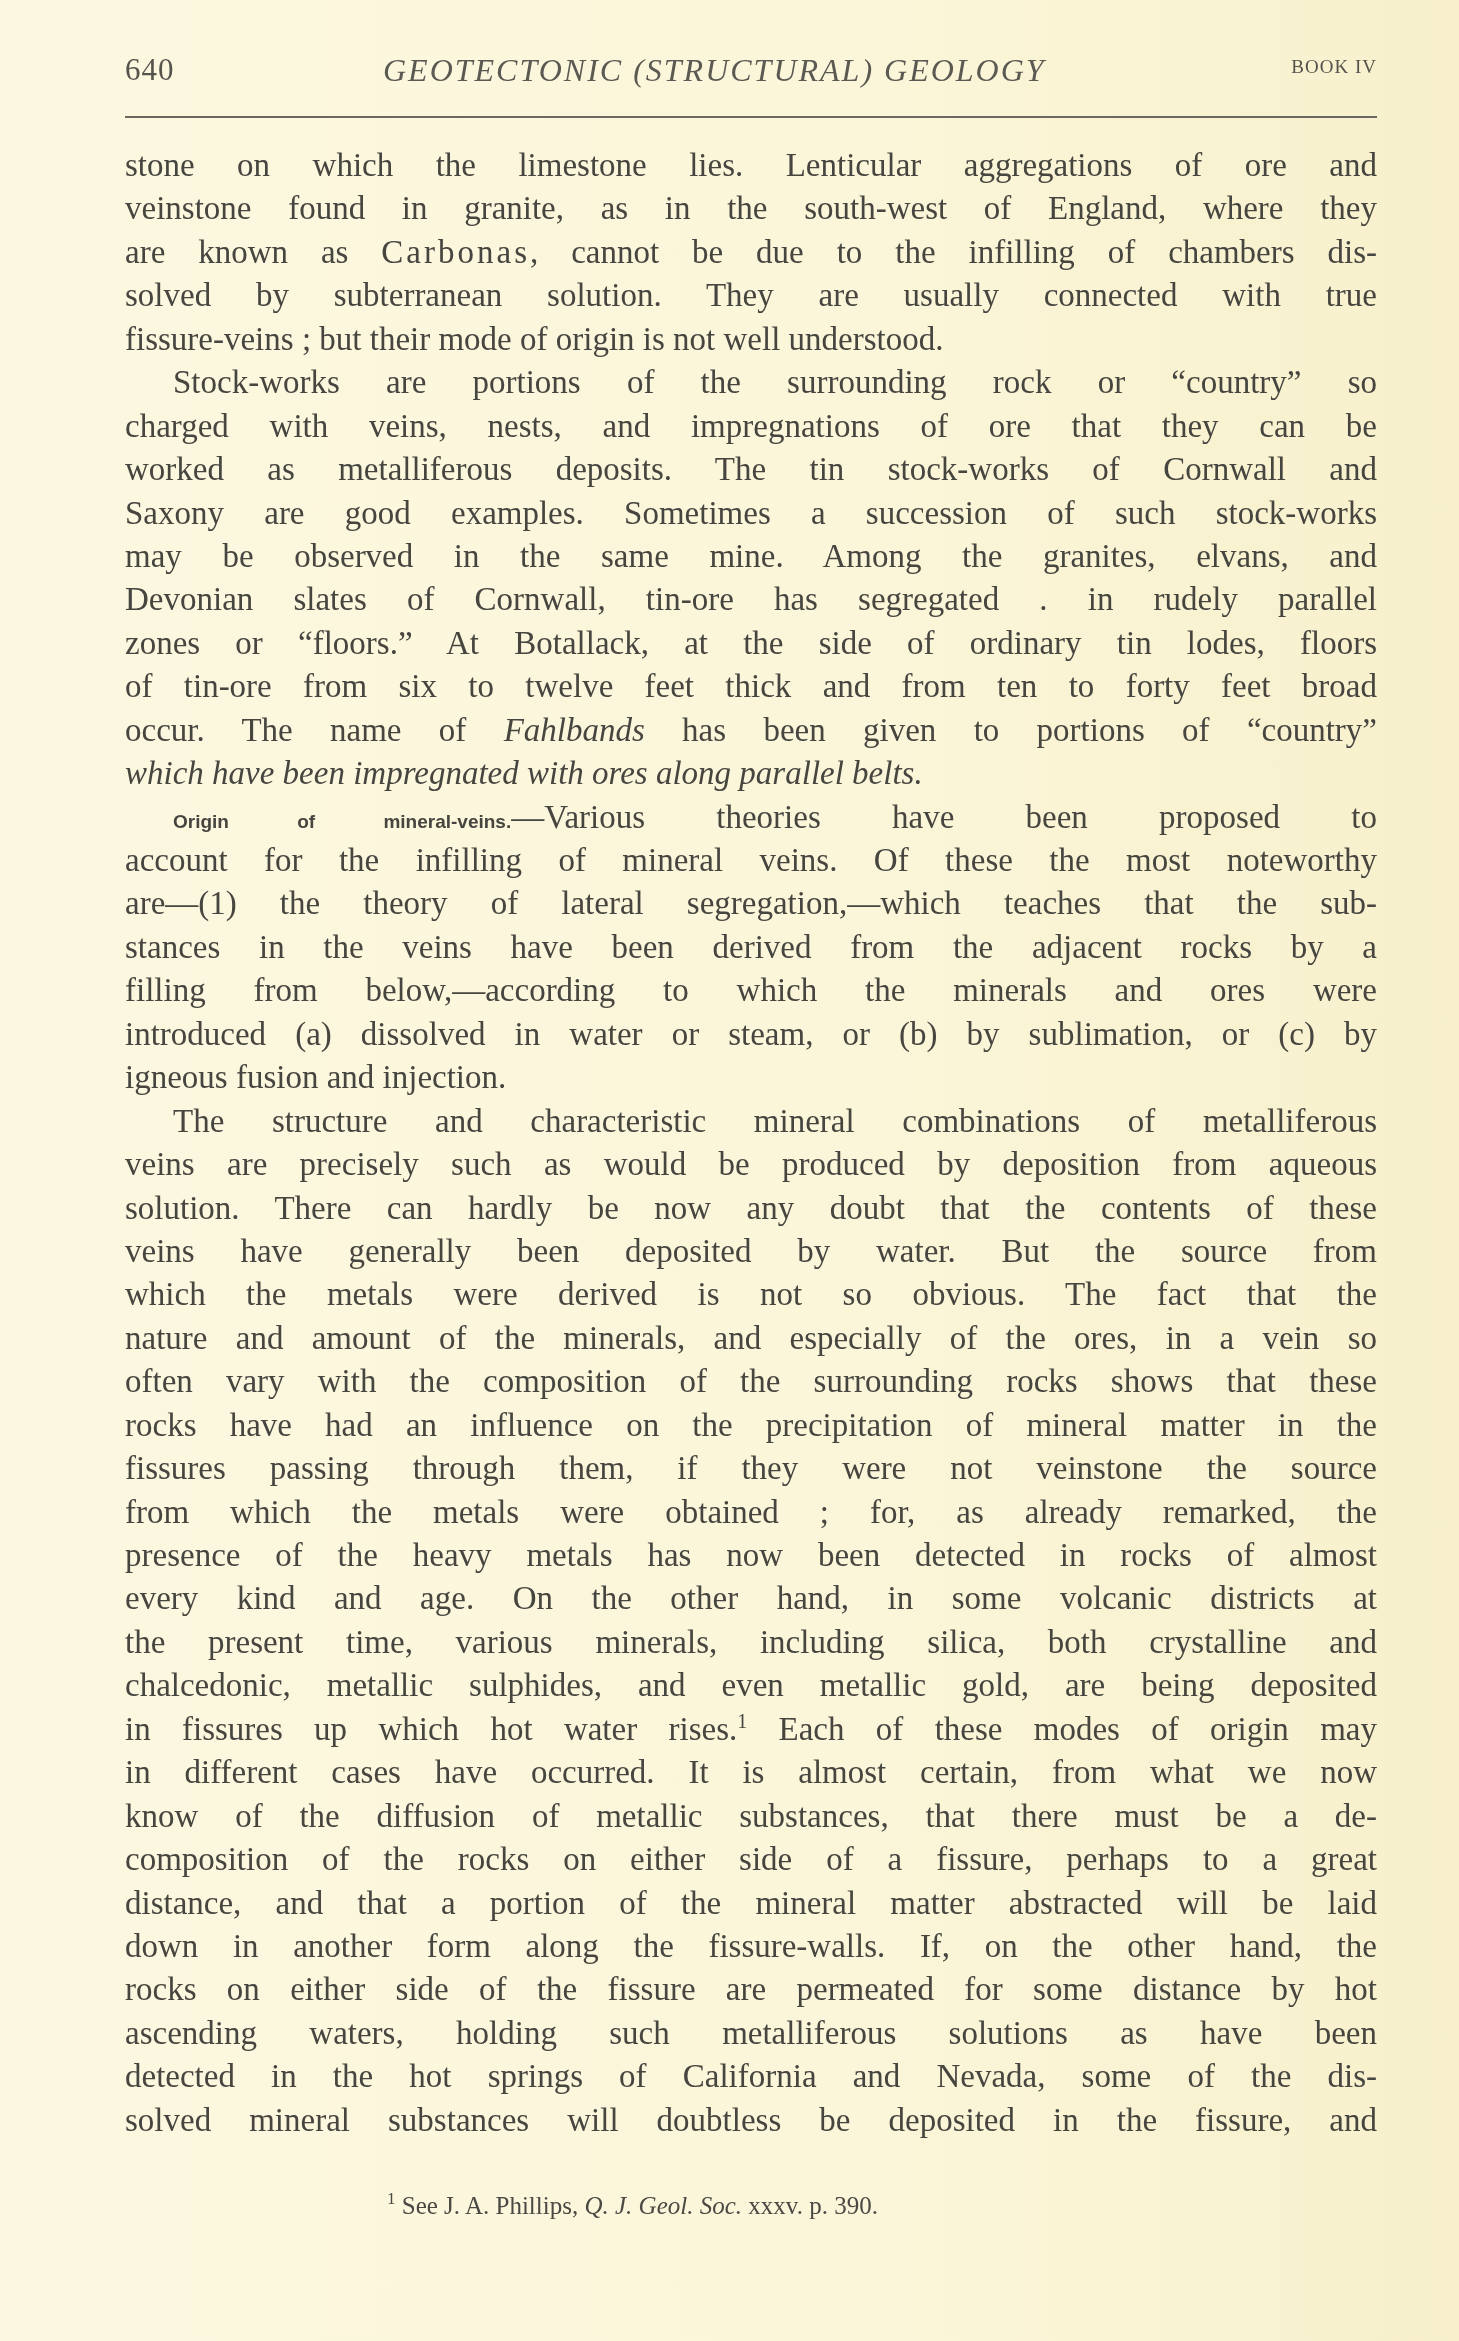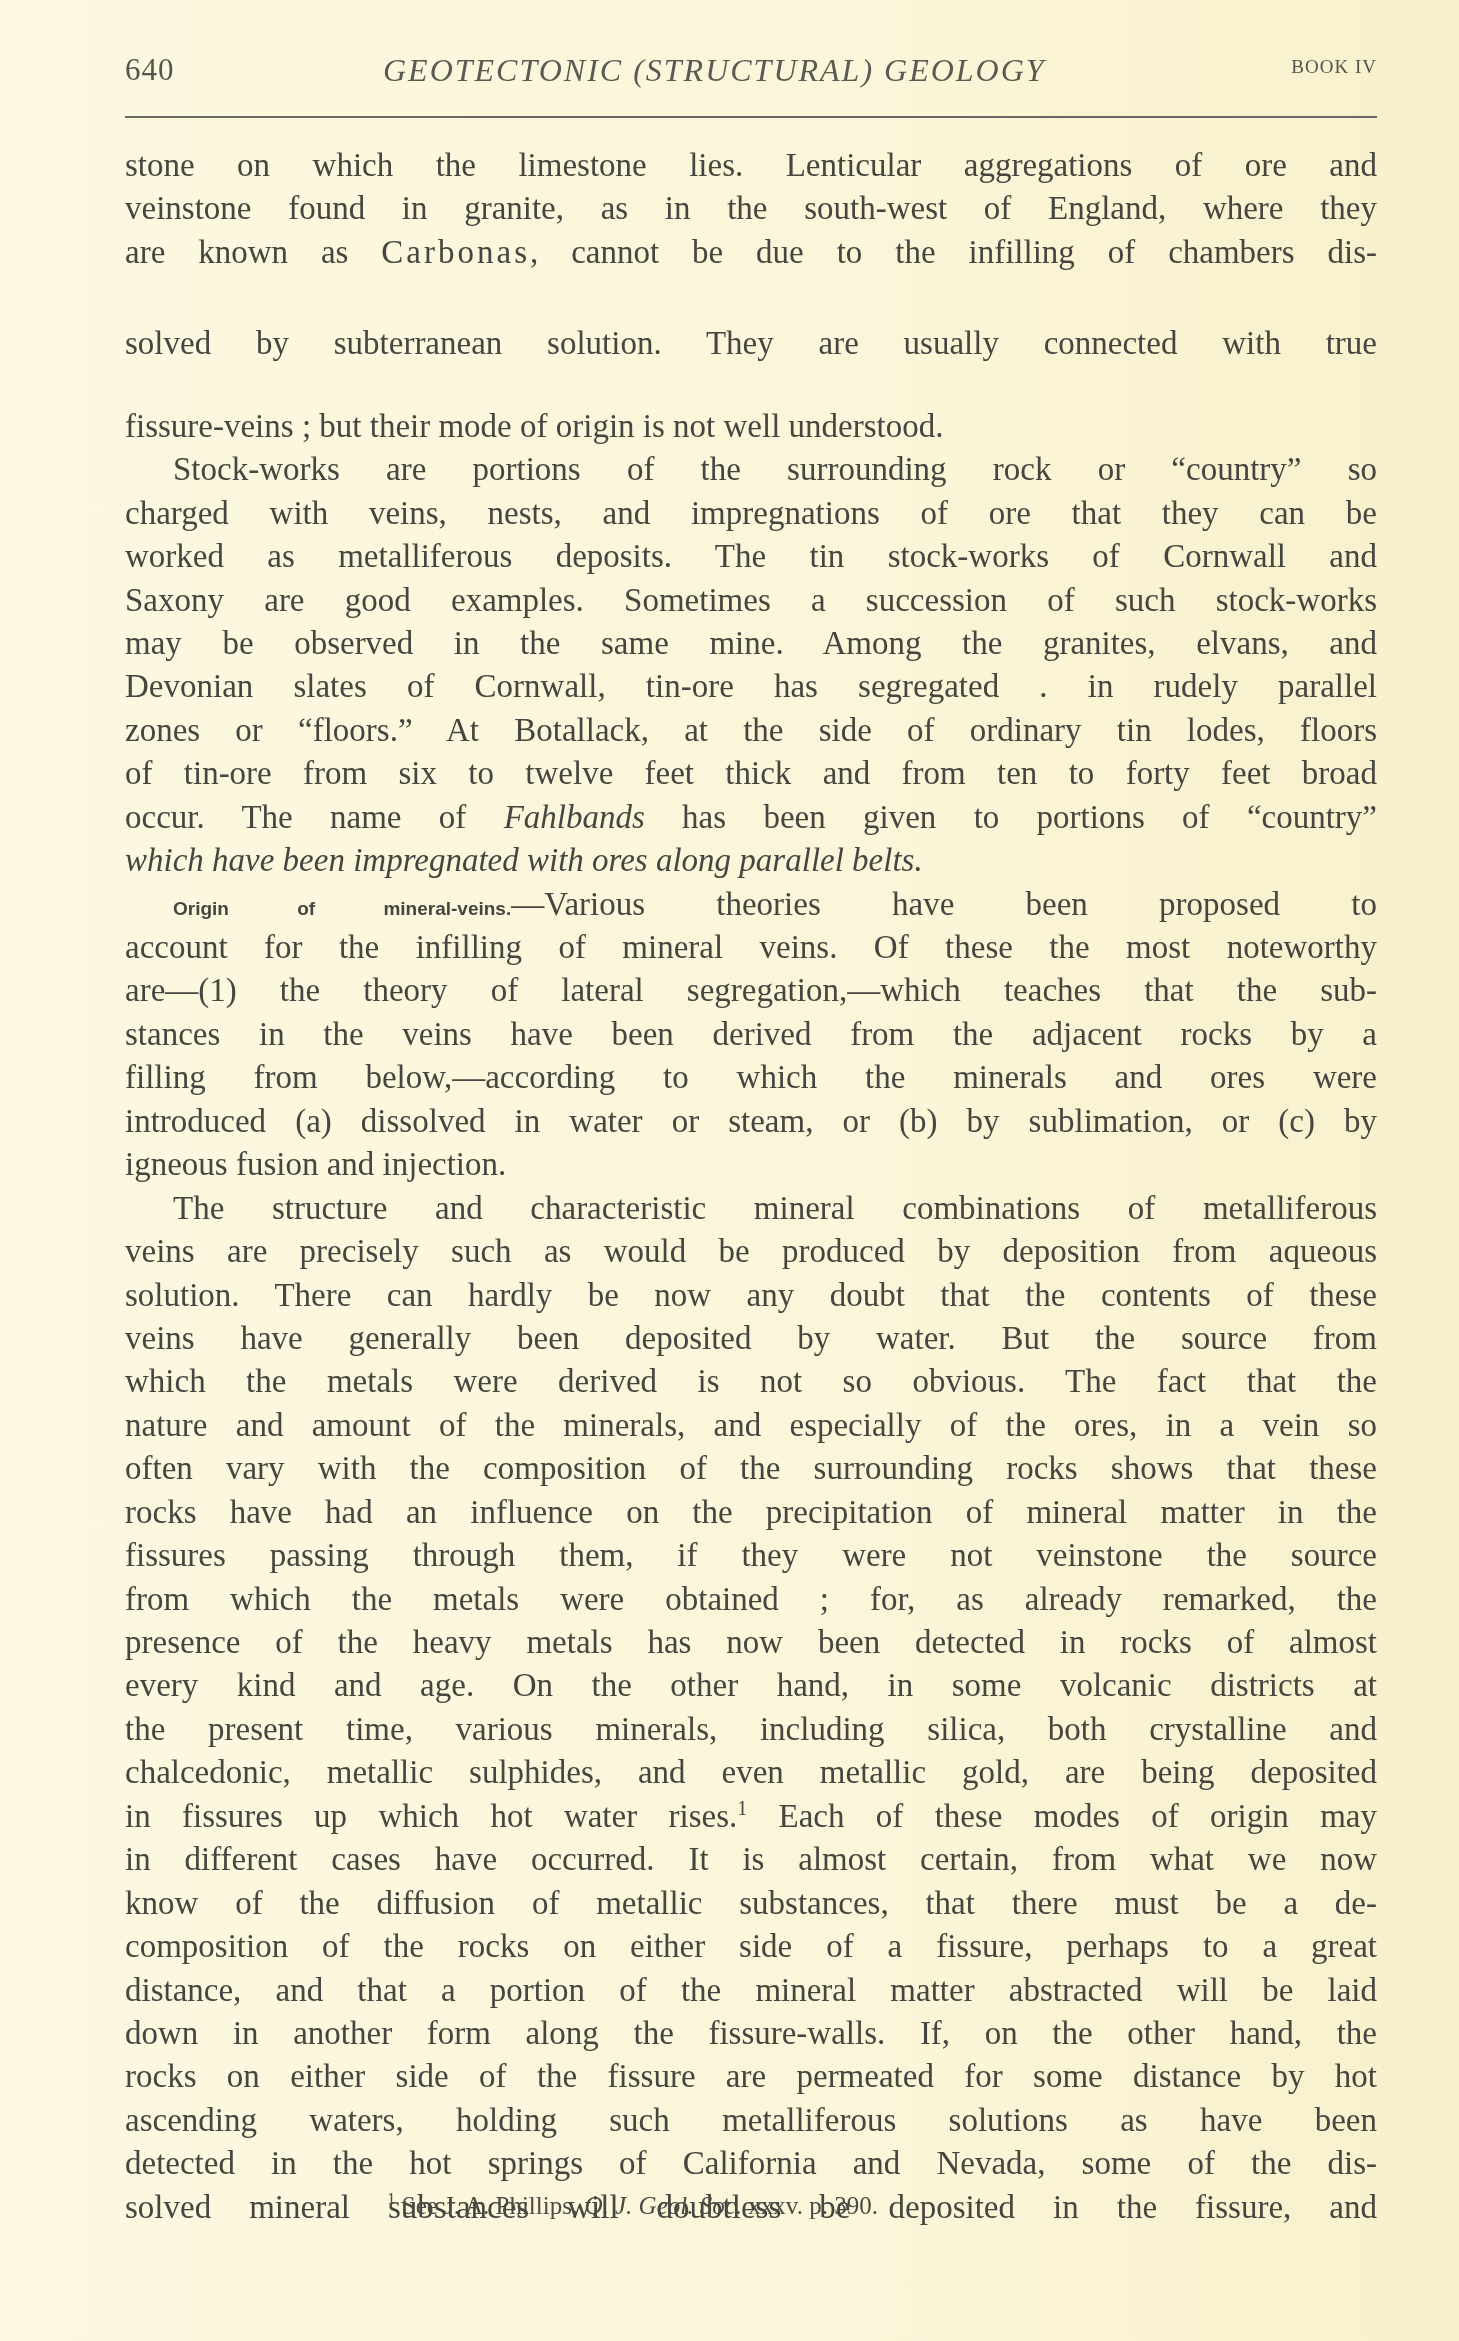--- a/index.html
+++ b/index.html
@@ -125,22 +125,22 @@
     <span class="folio">640</span>
     <span class="head-title">GEOTECTONIC (STRUCTURAL) GEOLOGY</span>
     <span class="book-label">BOOK IV</span>
   </div>
   <div class="head-rule"></div>
 
   <div class="body-text" id="body-text">
       <div class="line" style="white-space: nowrap;"><span>stone on which the limestone lies.  Lenticular aggregations of ore and</span></div>
       <div class="line" style="white-space: nowrap;"><span>veinstone found in granite, as in the south-west of England, where they</span></div>
       <div class="line" style="white-space: nowrap;"><span>are known as </span><span class="spaced">Carbonas</span><span>, cannot be due to the infilling of chambers dis-</span></div>
-      <div class="line" style="white-space: nowrap; margin-top: 48px;"><span>solved by subterranean solution.  They are usually connected with true</span></div>
-      <div class="line last" style="white-space: nowrap; margin-top: 39px;"><span>fissure-veins ; but their mode of origin is not well understood.</span></div>
+      <div class="line" style="white-space: nowrap;"><span>solved by subterranean solution.  They are usually connected with true</span></div>
+      <div class="line last" style="white-space: nowrap;"><span>fissure-veins ; but their mode of origin is not well understood.</span></div>
       <div class="line indent" style="white-space: nowrap;"><span>Stock-works are portions of the surrounding rock or “country” so</span></div>
       <div class="line" style="white-space: nowrap;"><span>charged with veins, nests, and impregnations of ore that they can be</span></div>
       <div class="line" style="white-space: nowrap;"><span>worked as metalliferous deposits.  The tin stock-works of Cornwall and</span></div>
       <div class="line" style="white-space: nowrap;"><span>Saxony are good examples.  Sometimes a succession of such stock-works</span></div>
       <div class="line" style="white-space: nowrap;"><span>may be observed in the same mine.  Among the granites, elvans, and</span></div>
       <div class="line" style="white-space: nowrap;"><span>Devonian slates of Cornwall, tin-ore has segregated . in rudely parallel</span></div>
       <div class="line" style="white-space: nowrap;"><span>zones or “floors.”  At Botallack, at the side of ordinary tin lodes, floors</span></div>
       <div class="line" style="white-space: nowrap;"><span>of tin-ore from six to twelve feet thick and from ten to forty feet broad</span></div>
       <div class="line" style="white-space: nowrap;"><span>occur.  The name of </span><span class="it">Fahlbands</span><span> has been given to portions of “country”</span></div>
       <div class="line last" style="white-space: nowrap; font-style: italic;"><span>which have been impregnated with ores along parallel belts.</span></div>

